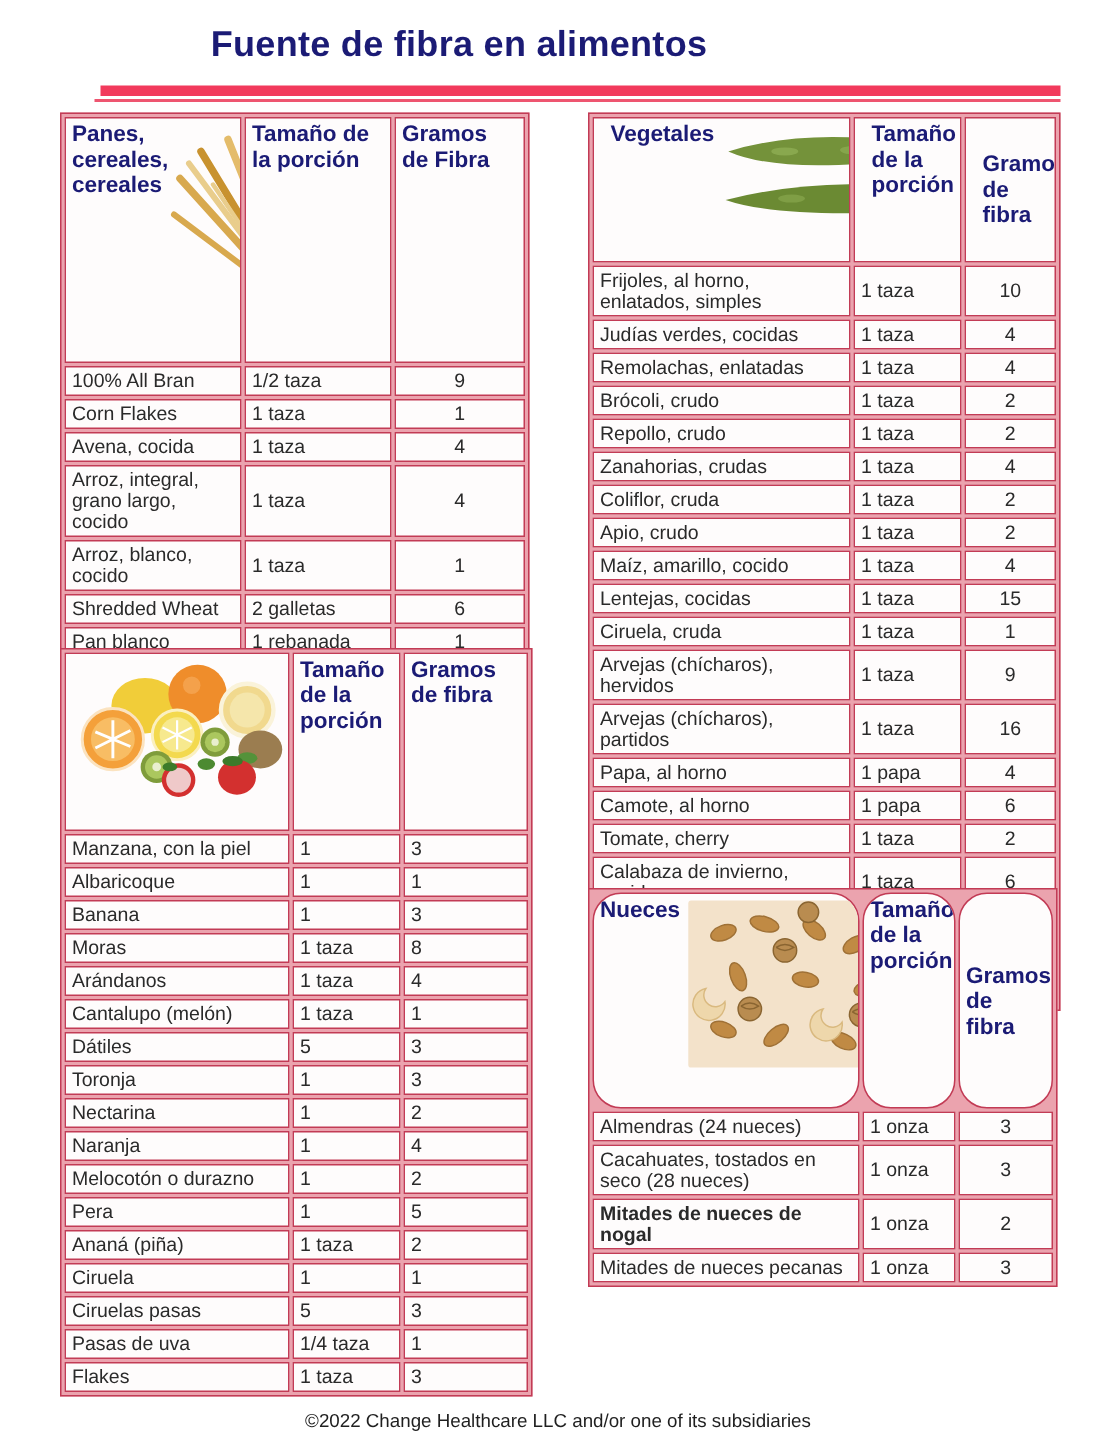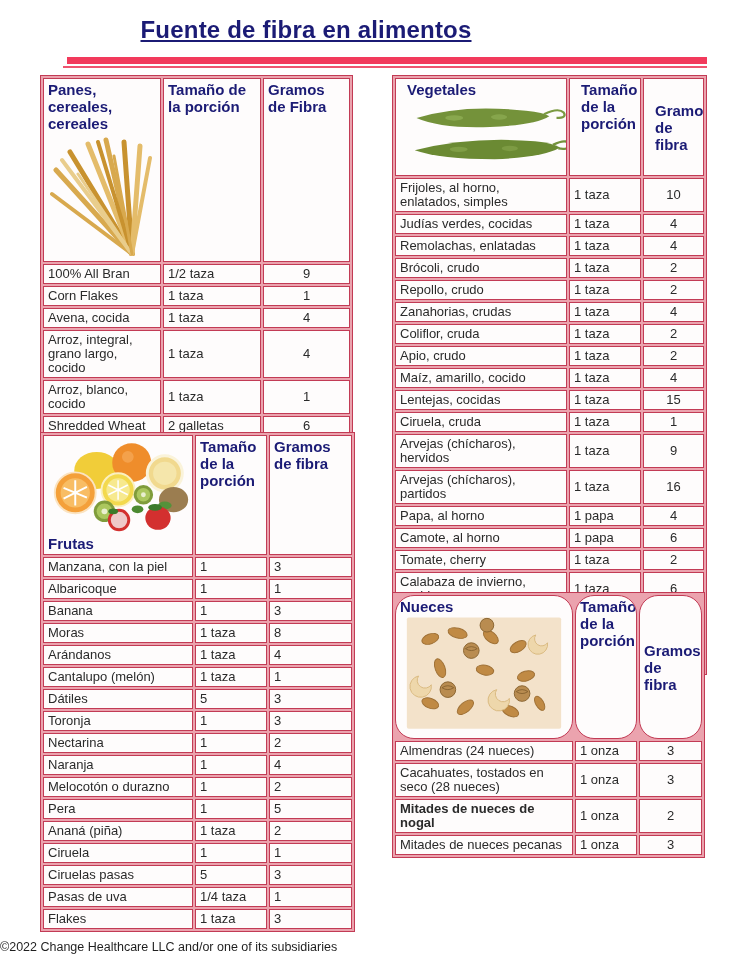--- a/index.html
+++ b/index.html
@@ -4,21 +4,20 @@
 <style>
   html,body{margin:0;padding:0;}
   body{
     width:744px;height:963px;position:relative;background:#ffffff;
     font-family:"Liberation Sans", sans-serif;overflow:hidden;
   }
   .page-title{
     position:absolute;top:16px;left:0;width:612px;margin:0;
     text-align:center;font-size:24px;font-weight:bold;color:#1b1b75;
     letter-spacing:0.2px;
-    text-decoration:underline;
   }
   .title-bar{position:absolute;left:67px;top:57px;width:640px;height:7px;background:#f23a5c;}
   .title-bar-shadow{position:absolute;left:63px;top:66px;width:644px;height:2px;background:#ee5570;}
 
   table.ftable{
     position:absolute;border-collapse:separate;border-spacing:2px;
     background:#eba3ae;border:1px solid #c23b55;table-layout:fixed;
   }
   table.ftable td{
     background:#fefcfc;border:1px solid #c23b55;
@@ -41,26 +40,26 @@
   #table-nuts{left:392px;top:592px;width:313px;}
 
   #table-breads thead td{height:158px;}
   #table-fruits thead td{height:113px;}
   #table-vegetables thead td{height:91px;padding-left:11px;}
   #table-nuts thead td{height:138px;border-radius:19px;}
 
   #table-vegetables thead td:nth-child(3),
   #table-nuts thead td:nth-child(3){vertical-align:middle;}
 
-  .hd-cell-flex{display:flex;flex-direction:column;height:100%;}
+  .hd-cell-flex{display:flex;flex-direction:row;height:100%;}
   .photo{display:block;margin:2px auto 0;}
   .label-bottom{margin-top:auto;}
 
   .footer{
-    position:absolute;left:0;top:940px;width:744px;text-align:left;
+    position:absolute;left:0;top:940px;width:744px;text-align:center;
     font-size:12.5px;color:#1f1f1f;
   }
 </style>
 </head>
 <body>
 
 <h1 class="page-title">Fuente de fibra en alimentos</h1>
 <div class="title-bar"></div>
 <div class="title-bar-shadow"></div>
 

